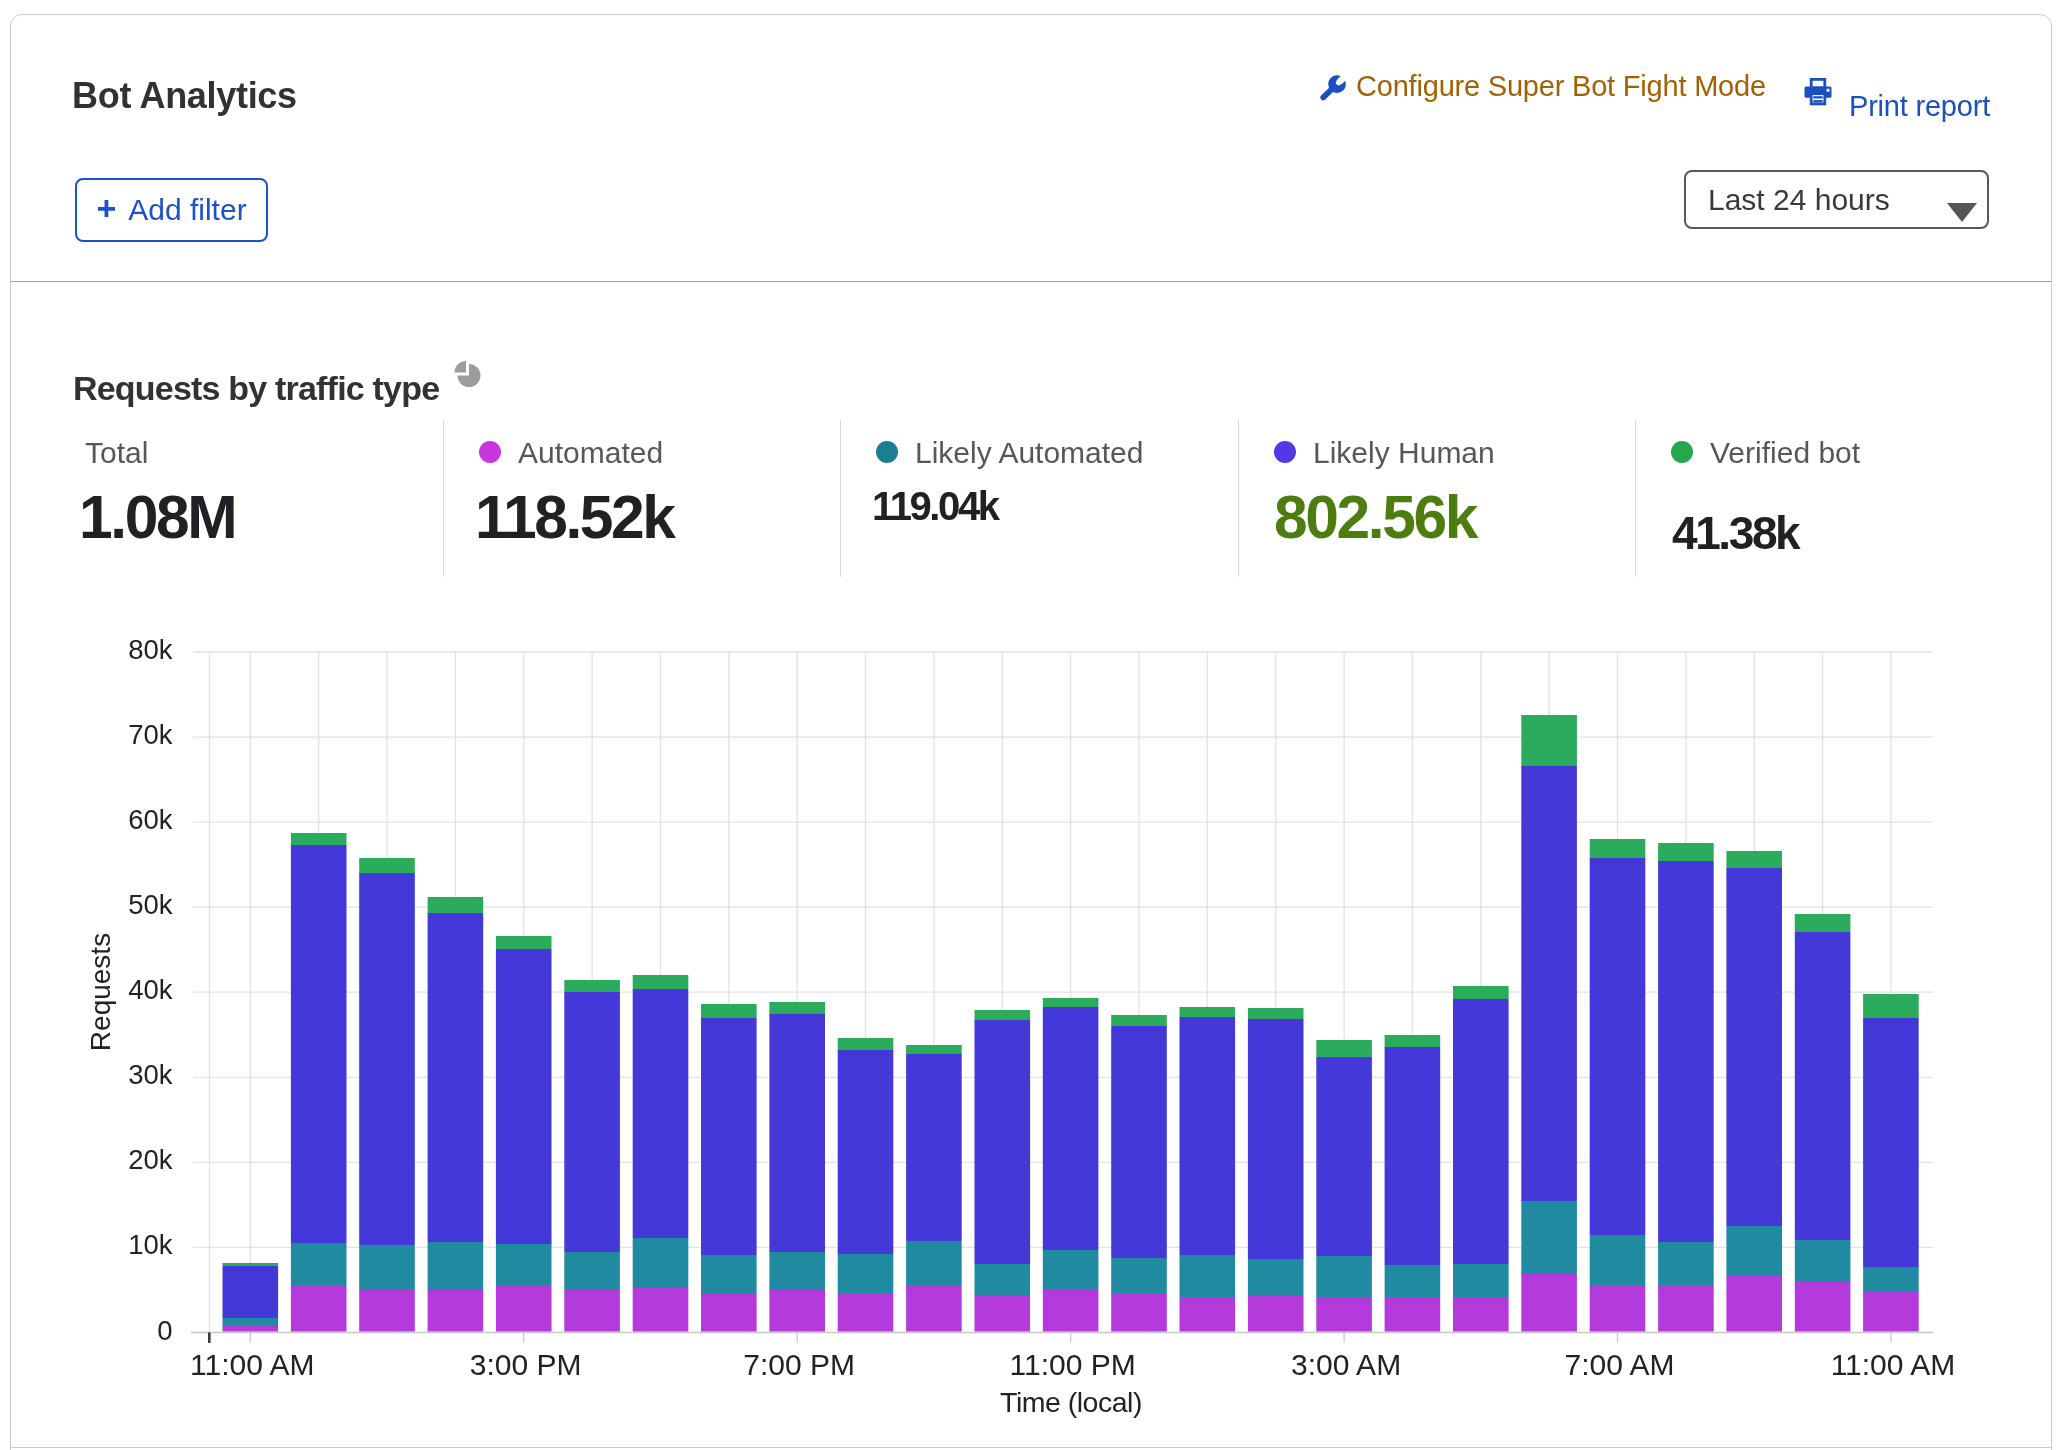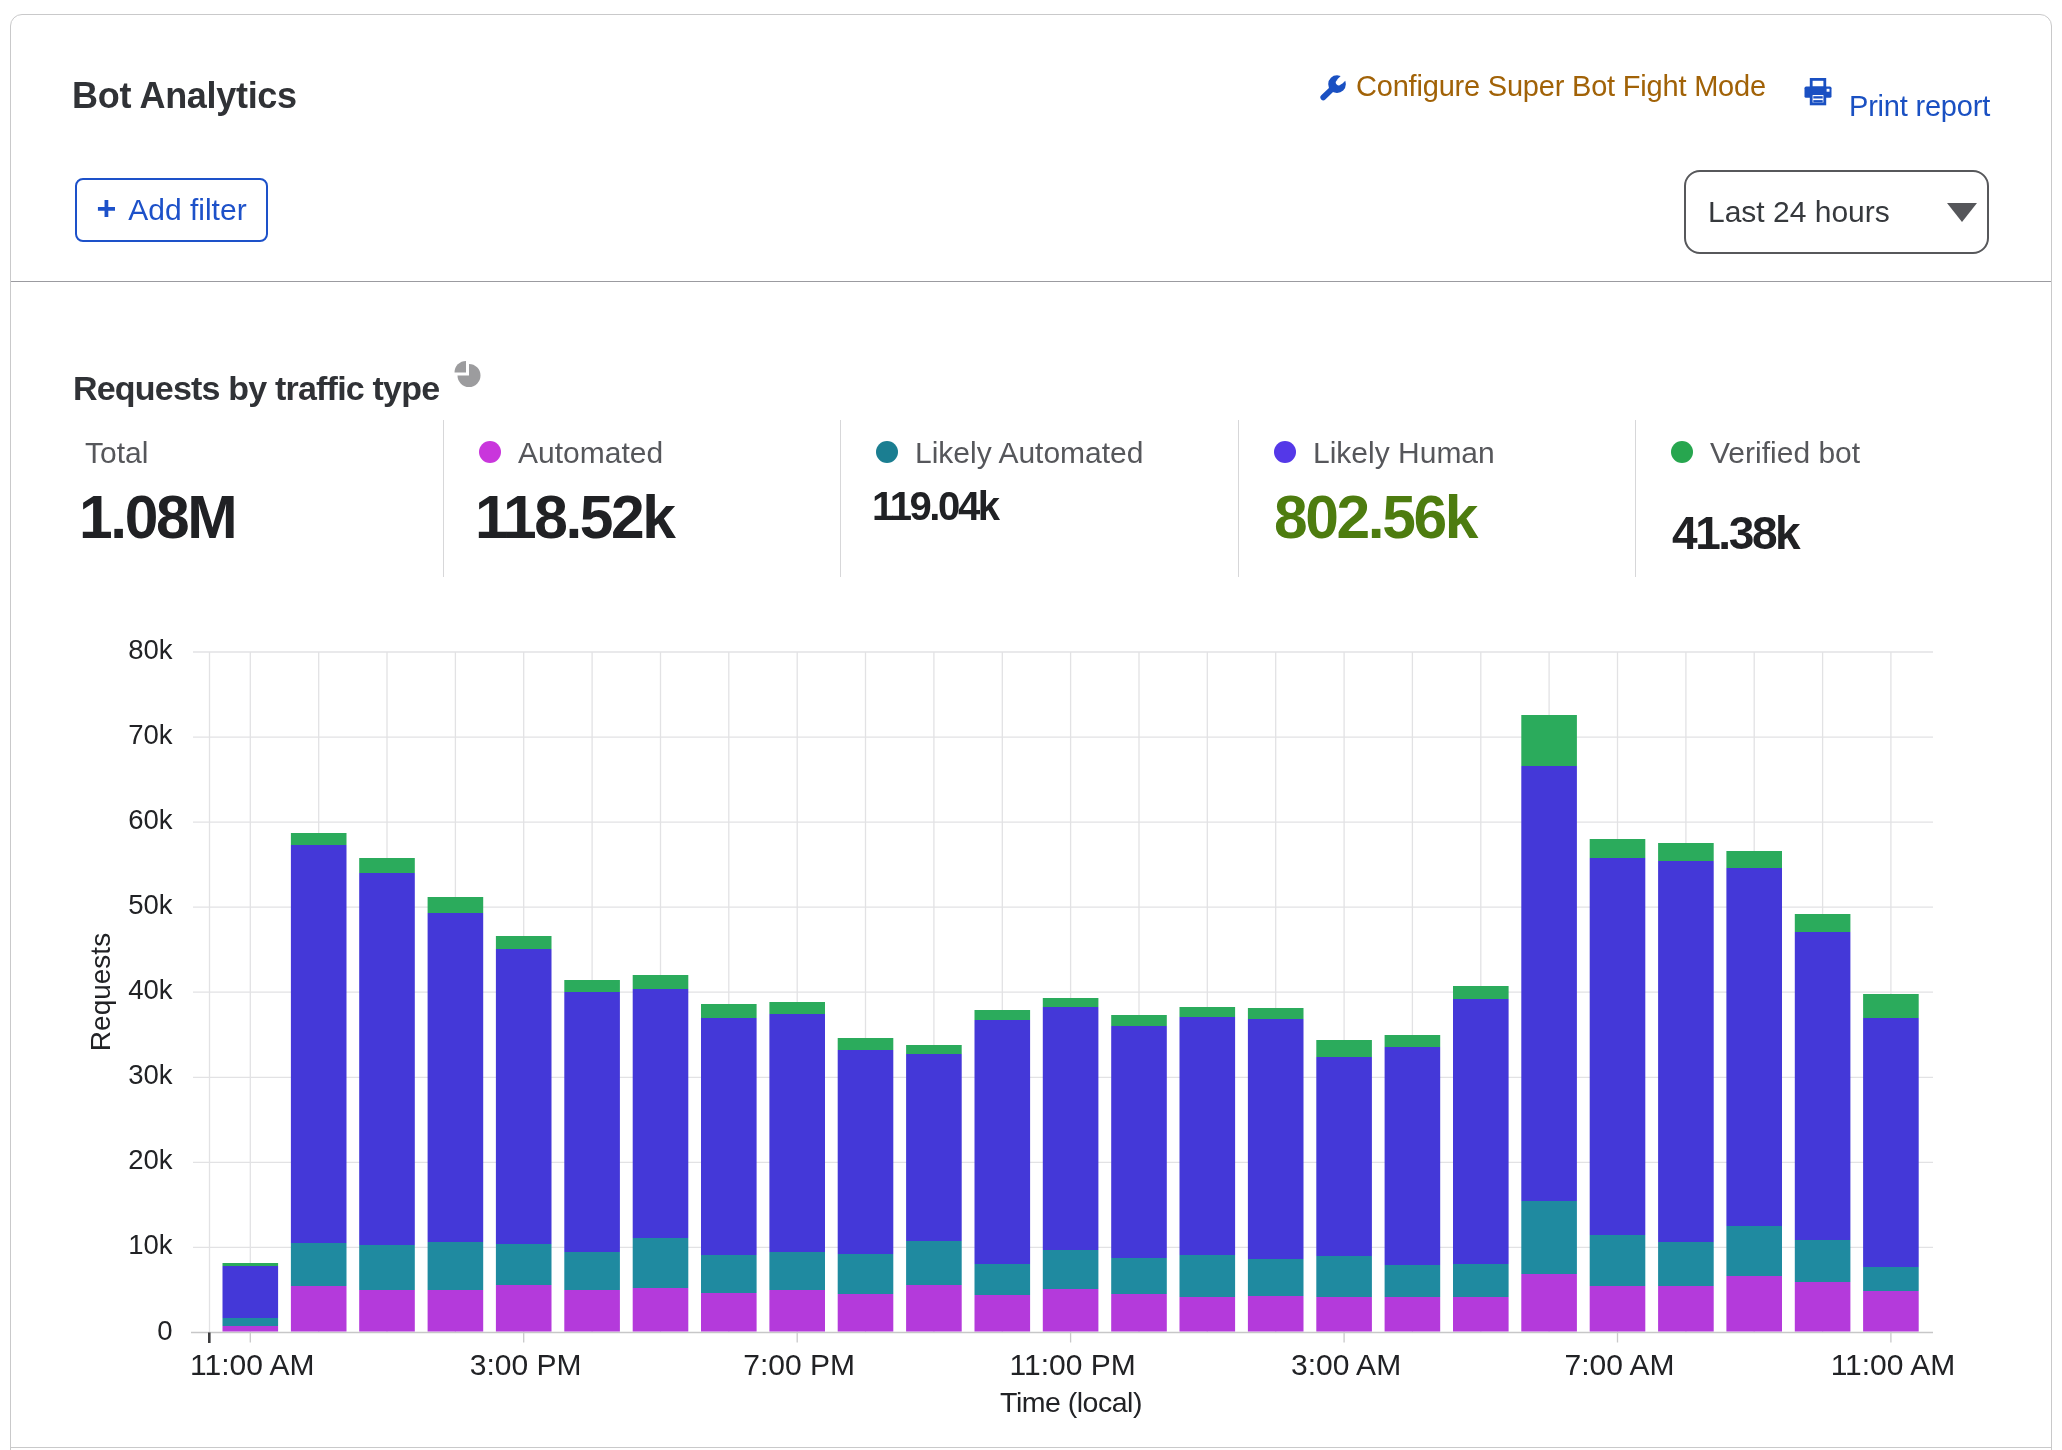--- a/index.html
+++ b/index.html
@@ -30,21 +30,21 @@
   <rect x="7.2" y="15.6" width="13.6" height="10.3" fill="#ffffff" stroke="#1a50c2" stroke-width="2.8"></rect>
   <rect x="9.3" y="18.2" width="9.4" height="2.3" fill="#1a50c2"></rect>
   <rect x="9.3" y="22.1" width="9.4" height="2.3" fill="#1a50c2"></rect>
 </svg>
 <div class="abs" style="left:1849px; top:92px; font-size:29px; color:#1a50c2; line-height:1; letter-spacing:-0.2px;">Print report</div>
 
 <div class="abs" style="left:75px; top:178px; width:193px; height:64px; border:2px solid #1d51c9; border-radius:8px; color:#1d51c9; font-size:30px; display:flex; align-items:center; justify-content:center;">
   <span style="font-size:34px; font-weight:700; margin-right:12px; margin-top:-3px;">+</span>Add filter
 </div>
 
-<div class="abs" style="left:1684px; top:170px; width:305px; height:84px; border:2px solid #57585b; border-radius:16px; font-size:30px; color:#36393d; display:flex; align-items:center; padding-left:22px;">Last 24 hours</div>
+<div class="abs" style="left:1684px; top:170px; width:305px; height:59px; border:2px solid #57585b; border-radius:8px; font-size:30px; color:#36393d; display:flex; align-items:center; padding-left:22px;">Last 24 hours</div>
 <div class="abs" style="left:1947px; top:203px; width:0; height:0; border-left:15px solid transparent; border-right:15px solid transparent; border-top:19px solid #55565a;"></div>
 
 <div class="abs" style="left:73px; top:371px; font-size:34px; font-weight:700; color:#303236; line-height:1; letter-spacing:-0.8px;">Requests by traffic type</div>
 <svg class="abs" style="left:452px; top:358px;" width="32" height="32" viewBox="0 0 32 32">
   <path fill="#9c9c9e" d="M17 17.5 L17 6 A11.5 11.5 0 1 1 5.5 17.5 Z"></path>
   <path fill="#9c9c9e" d="M14 14.5 L14 3 A11.5 11.5 0 0 0 2.5 14.5 Z"></path>
 </svg>
 
 <div class="abs" style="left:85px; top:436px; font-size:30px; color:#56575b; line-height:1.1;text-align:right;">Total</div>
 <div class="abs" style="left:79px; top:484px; font-size:60.5px; font-weight:700; color:#202124; line-height:1.1; letter-spacing:-2.4px;">1.08M</div>

